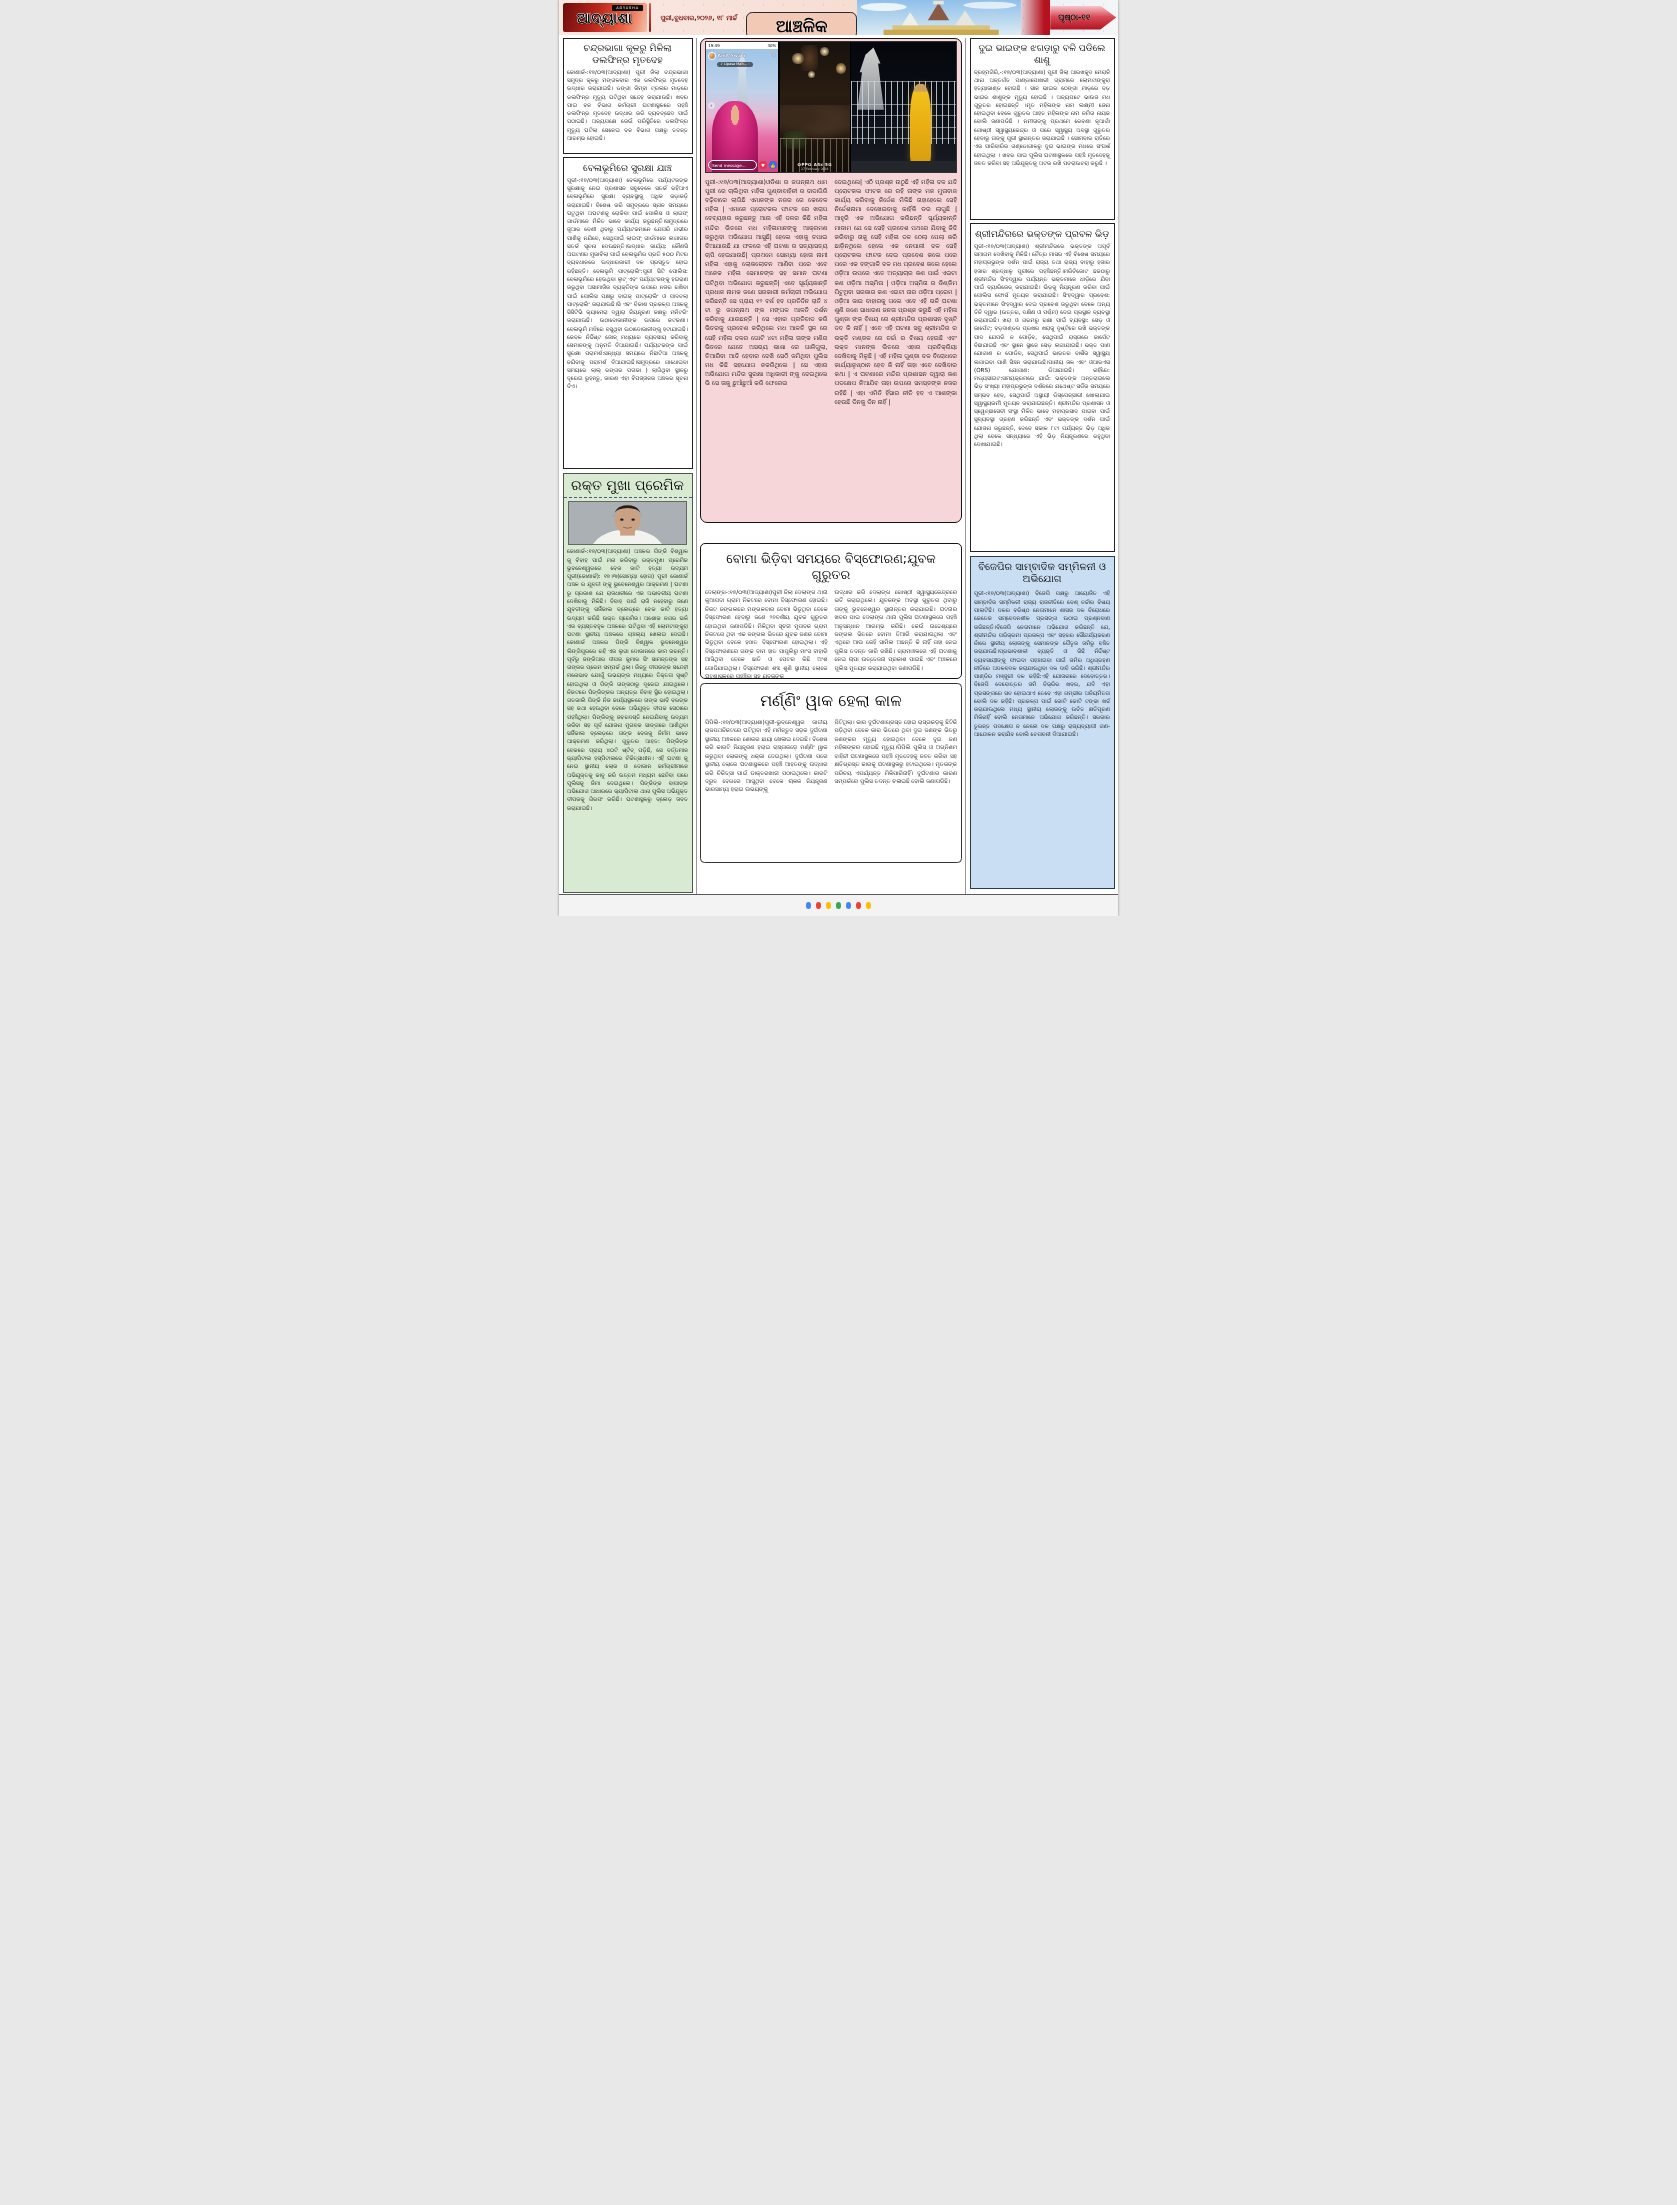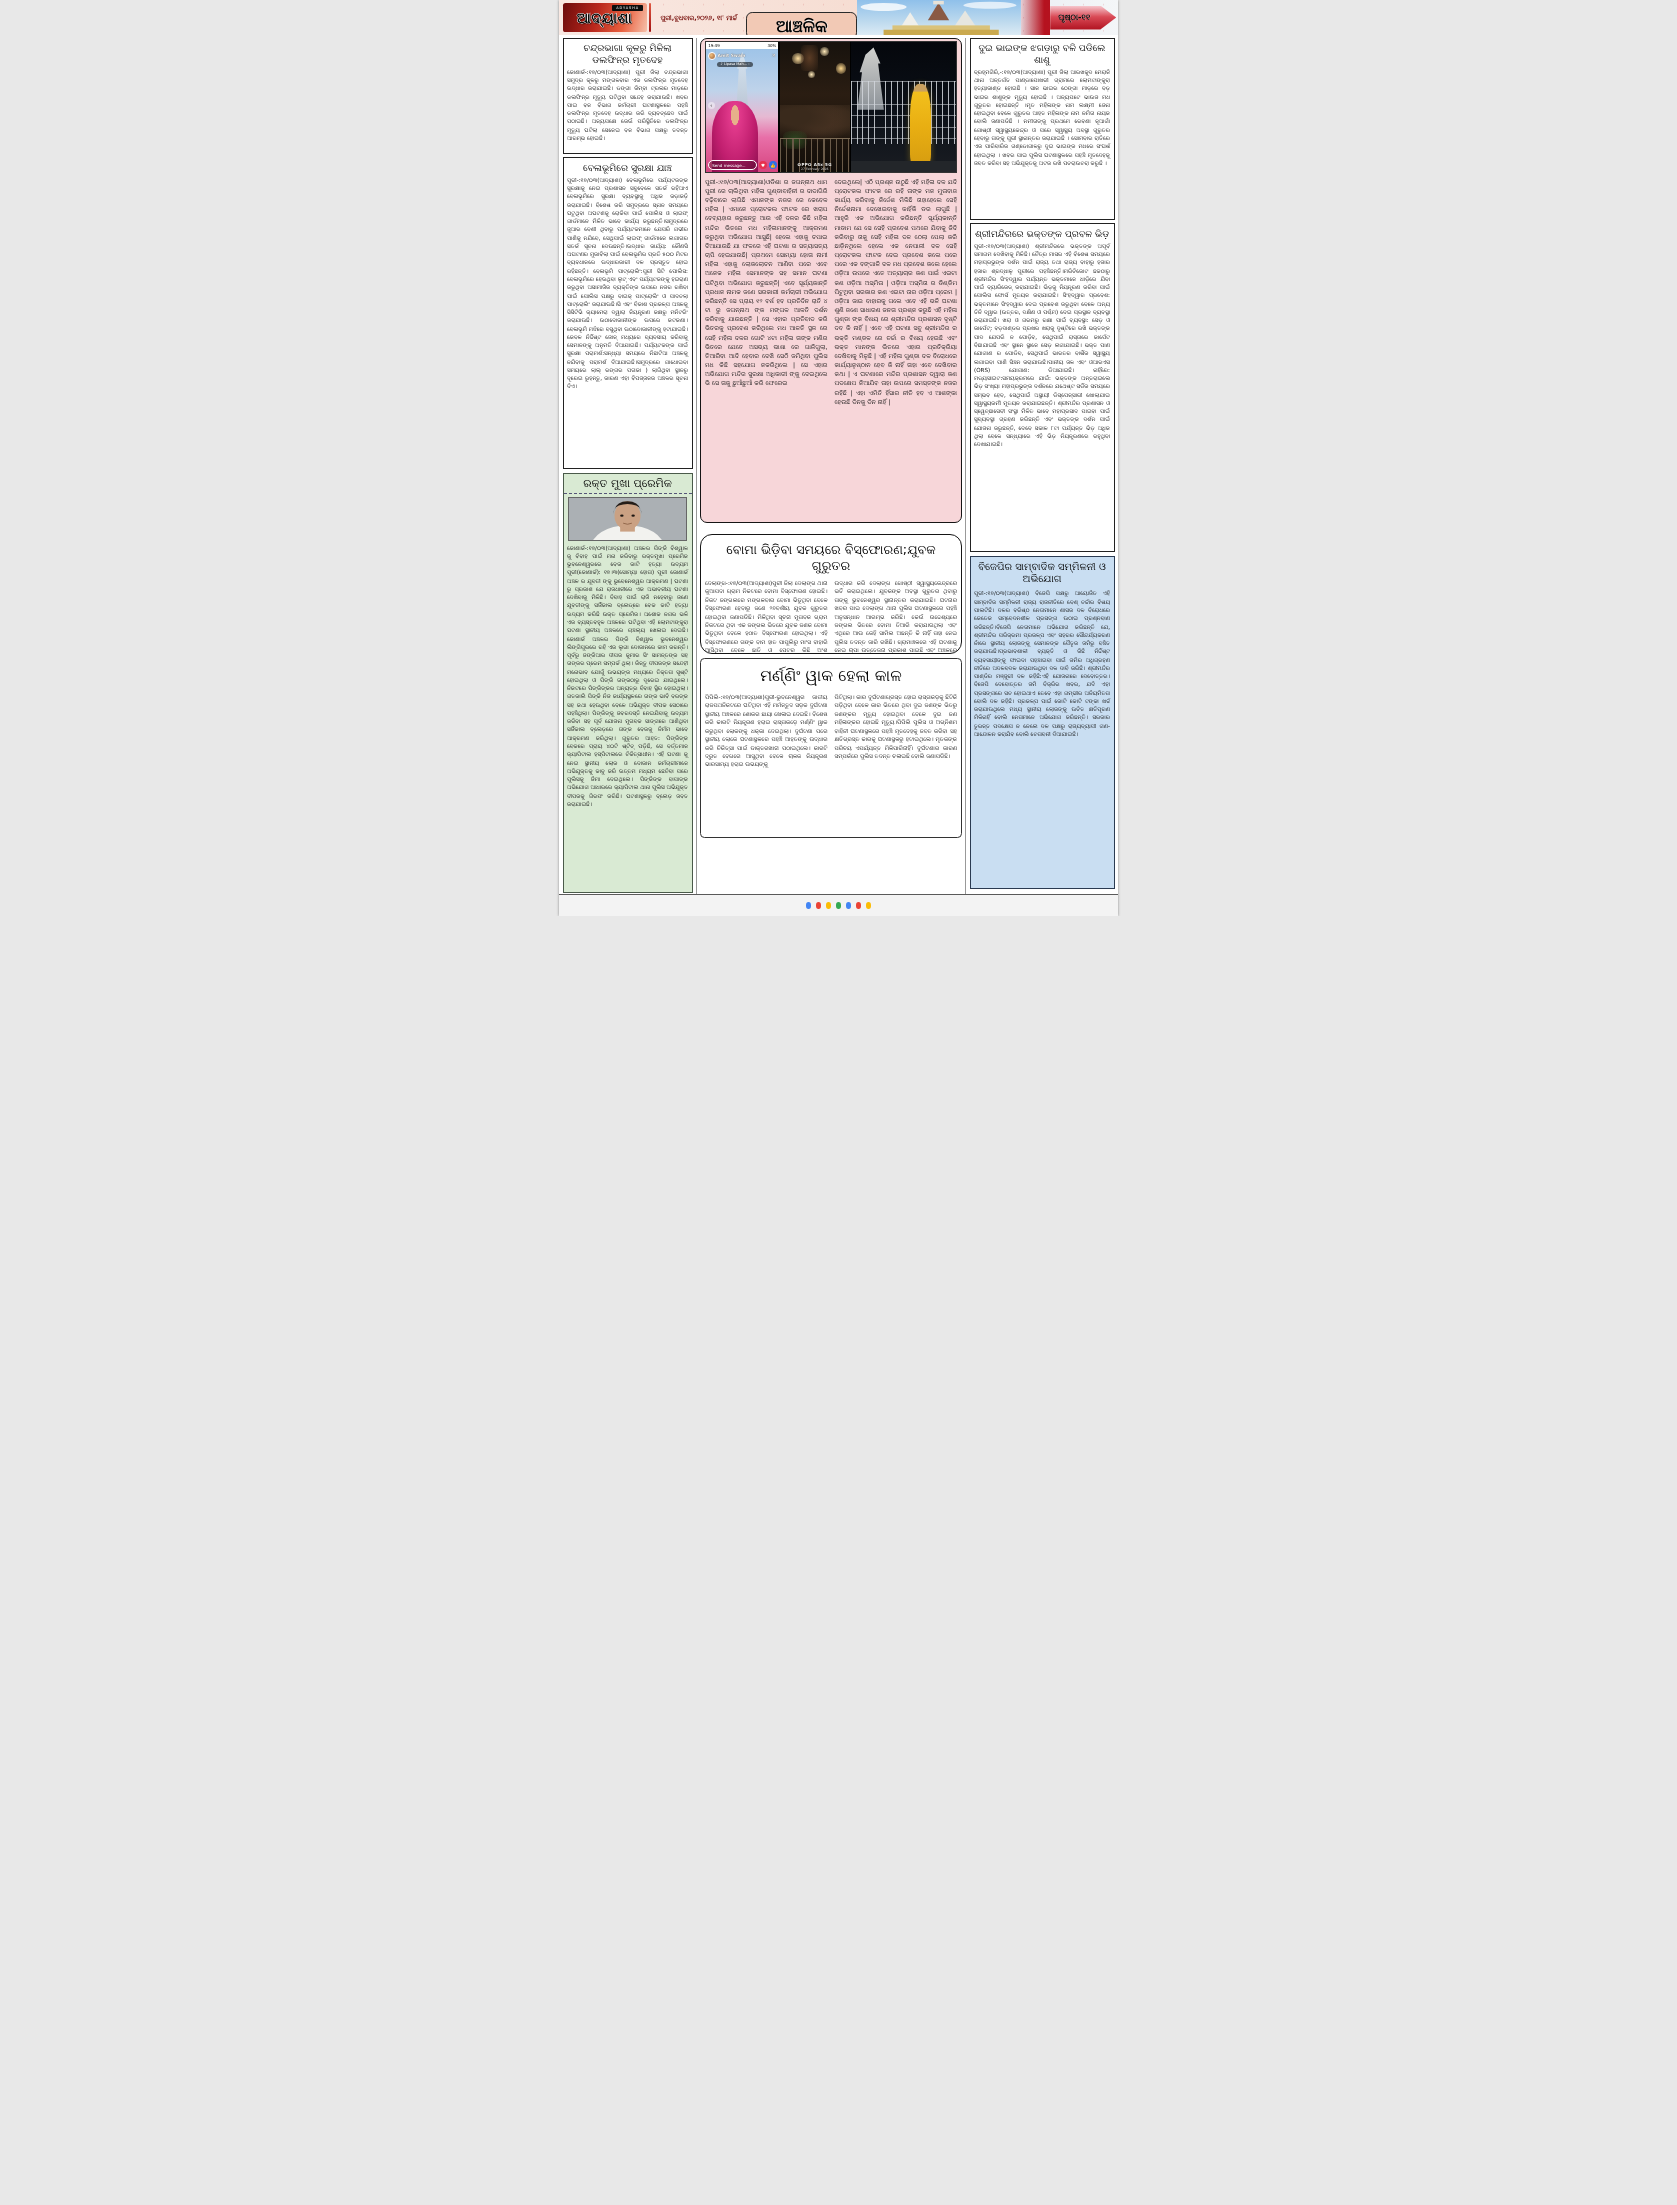--- a/index.html
+++ b/index.html
@@ -43,21 +43,21 @@
   .article { border:0.7px solid #222; background:#fff; padding:2.6px 3.5px; overflow:hidden; margin-bottom:3.5px; }
   .headline { font-weight:400; text-align:center; line-height:1.25; color:#000; }
   .body-text { text-align:justify; line-height:1.48; color:#101010; }
   .h-small { font-size:9.3px; margin:0.9px 0 2.6px 0; }
   .t-small { font-size:5.6px; }
 
   
   .a-dolphin { height:116px; }
   .a-beach   { height:312px; }
   .a-lover   { height:420px; background:#d9ead3; border:0.4px solid #4a5a4a; padding:0; }
-  .a-lover .headline { font-size:11px; padding:3.5px 1.8px 2.6px 1.8px; border-bottom:0.4px dashed #557; }
+  .a-lover .headline { font-size:14px; padding:3.5px 1.8px 2.6px 1.8px; border-bottom:0.4px dashed #557; }
   .a-lover .body-text { padding:2.6px 3.5px; }
   .portrait { width:119px; height:44px; margin:2.6px auto 0 auto; display:block; border:0.4px solid #666; background:#b9bdc1; }
 
   
   .lead-box { background:#f7d6d9; border:1.1px solid #151515; border-radius:7px; height:485px; overflow:hidden; padding:2.6px 4.4px; }
   .lead-box .headline { font-size:16.3px; line-height:1.4; padding:3.5px 2.6px 4.4px 2.6px; }
   .collage { display:flex; gap:1.3px; height:132px; background:#000; border:0.4px solid #333; }
   .panel { position:relative; overflow:hidden; }
   .p-phone { flex:0 0 29%; background:#fff; }
   .p-crowd { flex:0 0 28%; background:linear-gradient(to bottom,#17120d,#2a1d12 40%,#120d09); }
@@ -93,21 +93,21 @@
   .y-gate { position:absolute; top:30%; left:0; right:0; height:48%;
     background:repeating-linear-gradient(to right, rgba(210,214,220,.85) 0 0.9px, transparent 0.9px 5.7px),
                repeating-linear-gradient(to bottom, rgba(210,214,220,.55) 0 0.9px, transparent 0.9px 11.5px); }
   .y-woman { position:absolute; bottom:6%; left:56%; width:20%; height:62%;
     background:linear-gradient(to bottom,#caa15e 0%,#caa15e 9%,#f2c01c 10%,#e8ae12 55%,#d79d10 100%);
     border-radius:40% 40% 12% 12%; box-shadow:0 0 6.2px rgba(242,192,28,.35); }
   .y-ground { position:absolute; bottom:0; left:0; right:0; height:9%; background:#23262a; }
   .lead-bodies { display:flex; gap:7px; margin-top:3.5px; }
   .lead-bodies .body-text { flex:1 1 0; font-size:6.2px; }
 
-  .bomb-box { background:#fff; border:1.1px solid #151515; border-radius:12px; height:120px; overflow:hidden; padding:2.6px 4.4px; margin-top:11px; }
+  .bomb-box { background:#fff; border:1.1px solid #151515; border-radius:5px; height:136px; overflow:hidden; padding:2.6px 4.4px; margin-top:20px; }
   .bomb-box .headline { font-size:12.8px; padding:4.4px 0.9px 5.3px 0.9px; }
   .two-col { display:flex; gap:7px; }
   .two-col .body-text { flex:1 1 0; font-size:5.7px; }
 
   .morning-box { background:#fff; border:0.7px solid #333; border-radius:4.4px; height:180px; overflow:hidden; padding:2.6px 4.4px; margin-top:4.4px; }
   .morning-box .headline { font-size:16px; padding:4.4px 0.9px 7px 0.9px; }
 
   
   .a-brothers { height:182px; }
   .a-temple-crowd { height:329px; border-style:solid; }

